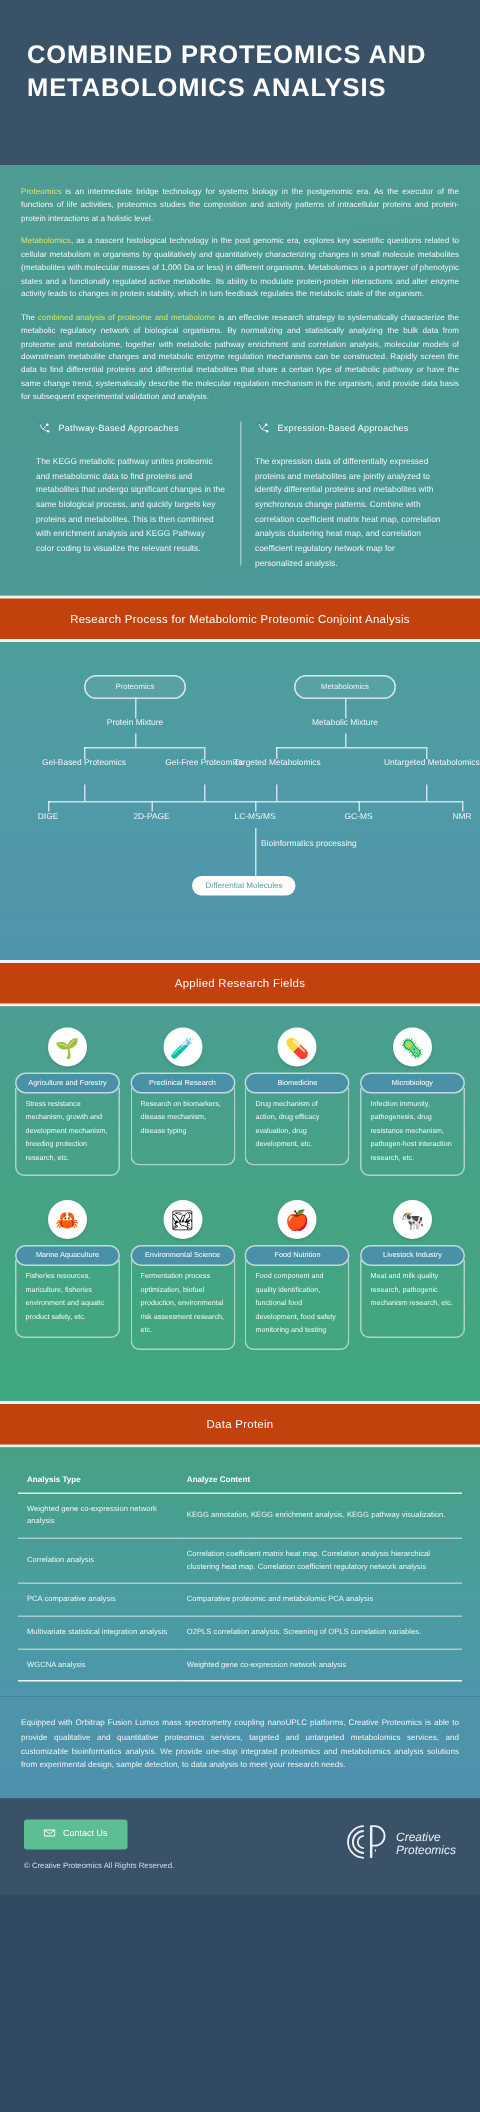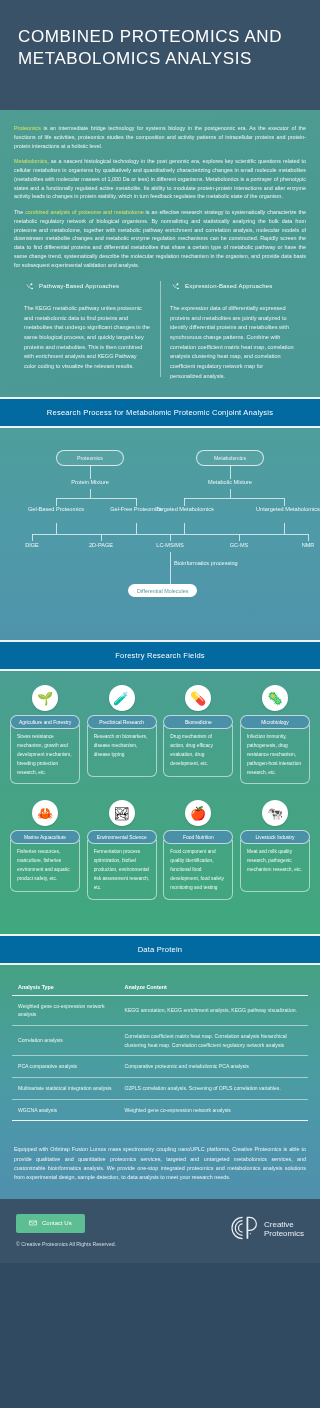--- a/index.html
+++ b/index.html
@@ -18,21 +18,21 @@
   
   .hero {
     background: #3a5268;
     padding: 26px 18px 30px 18px;
     height: 110px;
   }
   .hero h1 {
     color: #ffffff;
     font-size: 17px;
     line-height: 1.32;
-    font-weight: normal;
+    font-weight: bold;
     letter-spacing: 0.6px;
     text-transform: uppercase;
   }
 
   
   .intro {
     background: linear-gradient(170deg,#4e9c92 0%,#4b9a91 40%,#4a9997 100%);
     padding: 14px 14px 16px 14px;
   }
   .intro p {
@@ -76,21 +76,21 @@
   .approach p {
     color: #f0f6f5;
     font-size: 5.6px;
     line-height: 1.72;
     margin: 0;
     text-align: left;
   }
 
   
   .banner {
-    background: #0369a1;
+    background: #c2410c;
     color: #ffffff;
     text-align: center;
     font-size: 7.6px;
     padding: 9px 6px;
     letter-spacing: .2px;
     border-top: 2px solid #eef3f1;
     border-bottom: 2px solid #eef3f1;
   }
 
   
@@ -237,20 +237,21 @@
     font-size: 5.2px;
     margin-top: 8px;
   }
   .logo {
     position: absolute;
     right: 16px;
     top: 16px;
     display: flex;
     align-items: center;
     gap: 5px;
+    font-style: italic;
   }
   .logo-text { color: #eaeff4; font-size: 8px; line-height: 1.12; }
 </style>
 </head>
 <body>
 
 <div class="page">
 
   <div class="hero">
     <h1>Combined Proteomics and Metabolomics Analysis</h1>
@@ -345,21 +346,21 @@
       <div class="lbl" style="left:213px;top:98px;width:36px;">GC-MS</div>
       <div class="lbl" style="left:282px;top:98px;width:36px;">NMR</div>
 
       <div class="vline" style="left:162px;top:108px;height:32px;"></div>
       <div class="lbl" style="left:166px;top:116px;width:120px;text-align:left;">Bioinformatics processing</div>
 
       <div class="pill" style="left:120px;top:140px;">Differential Molecules</div>
     </div>
   </div>
 
-  <div class="banner">Forestry Research Fields</div>
+  <div class="banner">Applied Research Fields</div>
 
   <div class="fields">
     <div class="field-row">
       <div class="field-card">
         <div class="f-icon">🌱</div>
         <div class="f-title">Agriculture and Forestry</div>
         <div class="f-body">Stress resistance mechanism, growth and development mechanism, breeding protection research, etc.</div>
       </div>
       <div class="field-card">
         <div class="f-icon">🧪</div>

